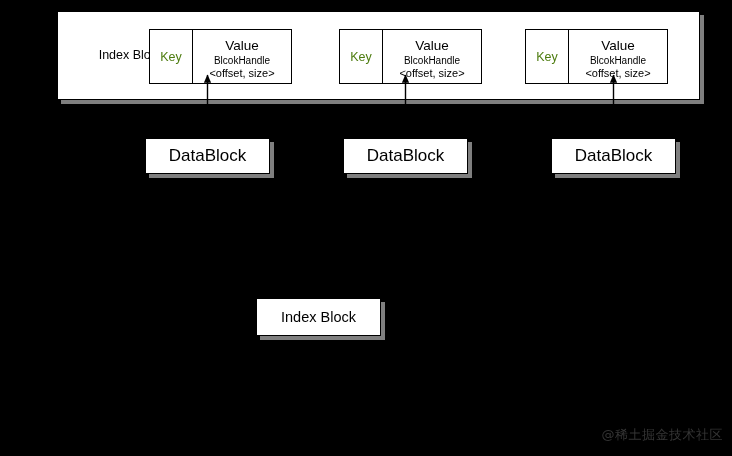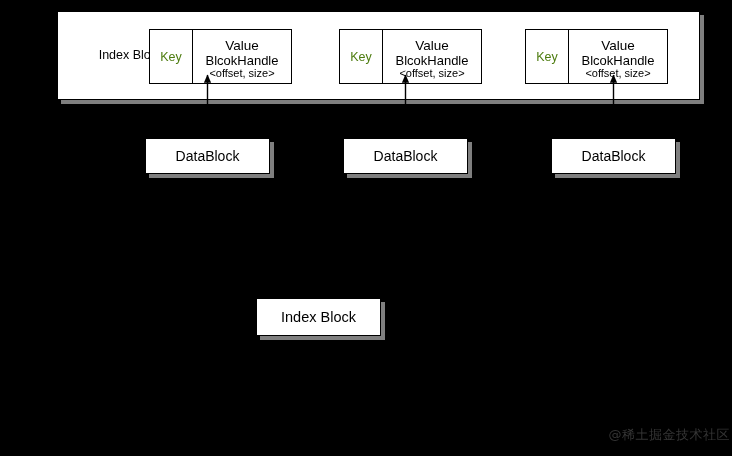--- a/index.html
+++ b/index.html
@@ -88,41 +88,41 @@
     align-items: center;
     justify-content: center;
     padding-top: 5px;
   }
   .kv-value .v-title {
     font-size: 13.5px;
     color: #000000;
     line-height: 16px;
   }
   .kv-value .v-sub {
-    font-size: 13px;
+    font-size: 10px;
     color: #000000;
     line-height: 13px;
     white-space: nowrap;
   }
   .kv-value .v-sub2 {
     font-size: 11px;
     color: #000000;
     line-height: 13px;
     white-space: nowrap;
     text-align: right;
   }
 
   
   .datablock {
     width: 125px;
     height: 36px;
     display: flex;
     align-items: center;
     justify-content: center;
-    font-size: 14px;
+    font-size: 17px;
     color: #000000;
   }
   #datablock-0 { left: 145px; top: 138px; }
   #datablock-1 { left: 343px; top: 138px; }
   #datablock-2 { left: 551px; top: 138px; }
 
   
   #bottom-index-block {
     left: 256px;
     top: 298px;
@@ -140,21 +140,21 @@
     position: absolute;
     left: 0; top: 0;
     width: 732px;
     height: 456px;
     pointer-events: none;
   }
 
   
   #watermark {
     position: absolute;
-    right: 2px;
+    right: 9px;
     bottom: 12px;
     font-size: 13px;
     color: #3a3a3a;
     letter-spacing: 0.5px;
     white-space: nowrap;
     font-family: "DejaVu Sans", sans-serif;
     opacity: 0.92;
   }
 </style>
 </head>

